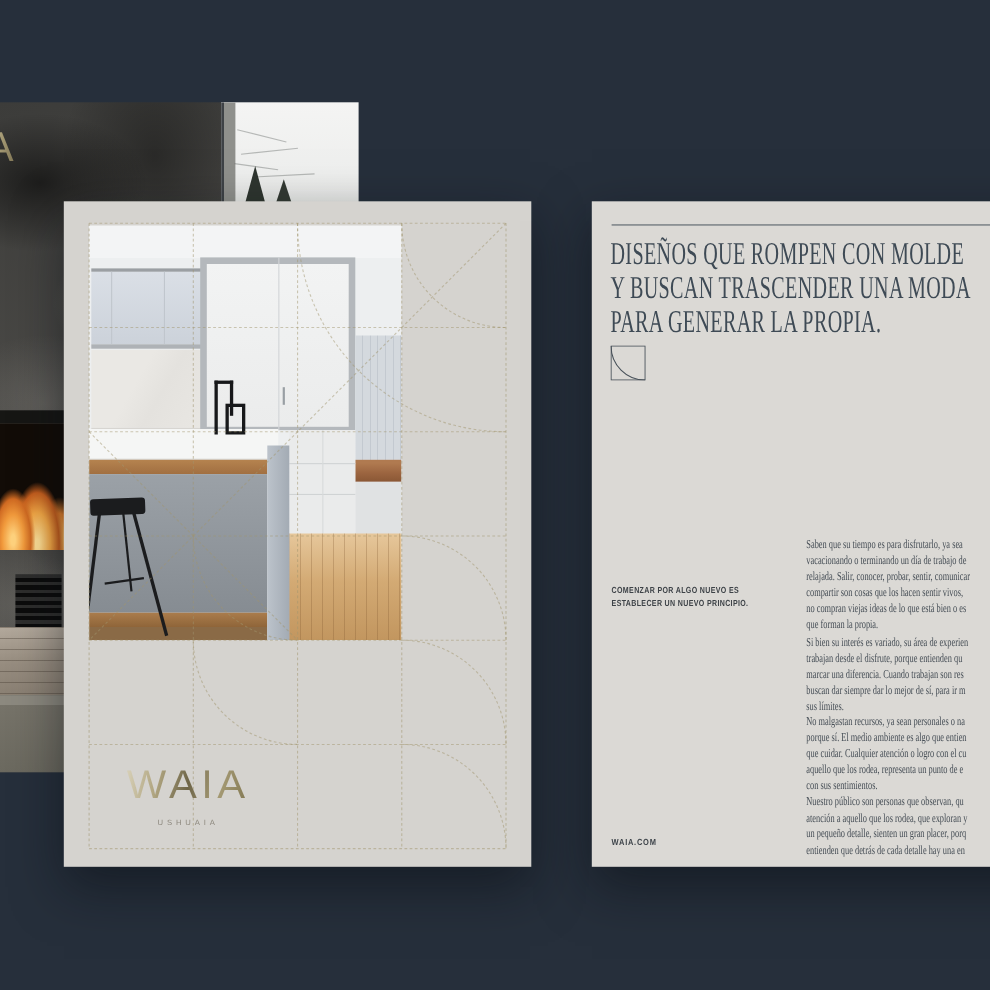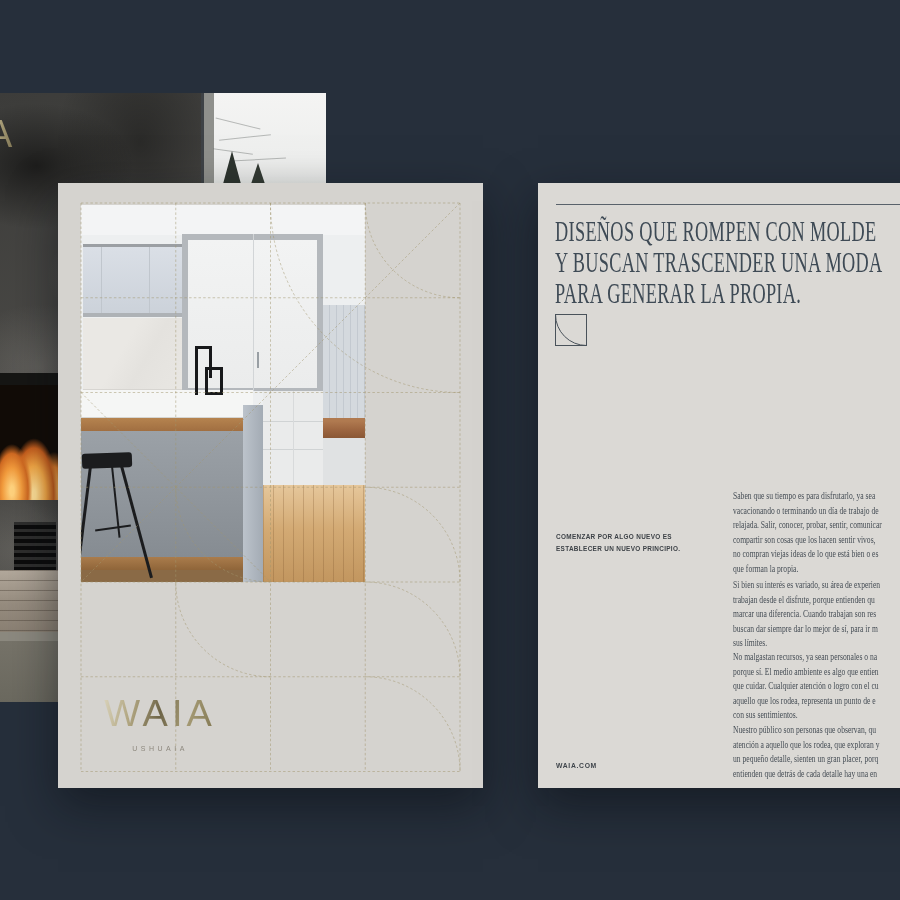--- a/index.html
+++ b/index.html
@@ -88,21 +88,21 @@
   #floor-under{left:0;top:365px;width:162px;height:12px;background:#8a6a46;}
   #side-panel{left:162px;top:200px;width:20px;height:177px;
       background:linear-gradient(90deg,#bcc3cb,#a3abb4);}
   .cndl{position:absolute;background:#17181a;}
   .stool{position:absolute;background:#1b1c1e;}
 
   
   #geo{position:absolute;left:0;top:0;}
 
   
-  #logo-block{position:absolute;left:12px;top:510px;width:180px;text-align:center;}
+  #logo-block{position:absolute;left:23px;top:510px;width:180px;text-align:center;}
   #logo{font-size:38px;letter-spacing:4px;font-weight:400;display:inline-block;
       transform:scaleY(.96);
       background:linear-gradient(100deg,#d9d2ba 0%,#b0a580 25%,#6e6548 50%,#a89d77 72%,#7f7550 100%);
       -webkit-background-clip:text;background-clip:text;color:transparent;}
   #logo-sub{margin-top:9px;font-size:7px;letter-spacing:3.5px;color:#8d887e;}
 
   
   #rule{position:absolute;left:18px;top:21px;width:402px;height:1px;background:#59626b;}
   #headline{position:absolute;left:17px;top:33px;color:#3e4a55;
       font-family:"Liberation Serif",serif;font-size:29px;line-height:31px;}

